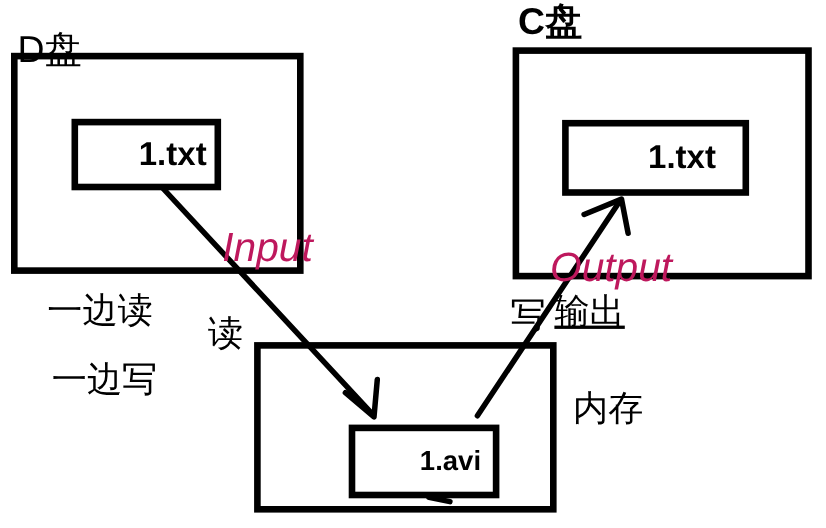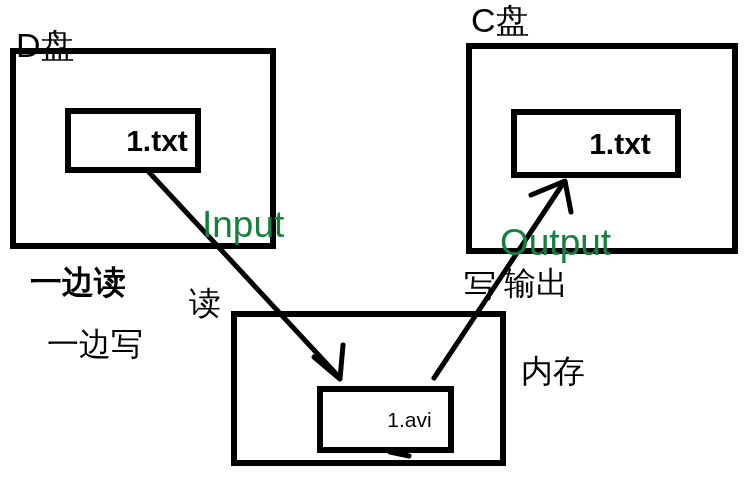--- a/index.html
+++ b/index.html
@@ -46,39 +46,39 @@
   }
   .label {
     position: absolute;
     line-height: 1;
     white-space: nowrap;
     z-index: 3;
   }
   .drive-label { font-size: 34px; }
   .zh { font-size: 32px; }
   .file-txt { font-size: 30px; font-weight: bold; }
-  .file-avi { font-size: 21px; font-weight: normal; }
-  .io-en { font-size: 37px; color: #15803d; }
+  .file-avi { font-size: 25px; font-weight: bold; }
+  .io-en { font-size: 37px; color: #be185d; font-style: italic; }
   
   .d-box   { left: 10px;  top: 48px;  width: 266px; height: 201px; }
   .d-file  { left: 65px;  top: 108px; width: 136px; height: 65px; }
   .c-box   { left: 466px; top: 43px;  width: 272px; height: 211px; }
   .c-file  { left: 511px; top: 109px; width: 170px; height: 69px; }
   .mem-box { left: 231px; top: 311px; width: 275px; height: 155px; }
   .avi-box { left: 317px; top: 386px; width: 137px; height: 67px; }
   
   .d-label      { left: 16px;  top: 28px; }
-  .c-label      { left: 471px; top: 3px; }
+  .c-label      { left: 471px; top: 3px; font-weight: bold; }
   .input-en     { left: 202px; top: 206px; }
   .output-en    { left: 486px; top: 224px; margin-left: 14px; }
   .input-zh     { left: 258px; top: 266px; }
   .read-label   { left: 189px; top: 287px; }
   .write-label  { left: 464px; top: 270px; }
-  .output-zh    { left: 504px; top: 267px; }
-  .note1        { left: 30px;  top: 266px; font-weight: bold; }
+  .output-zh    { left: 504px; top: 267px; text-decoration: underline; }
+  .note1        { left: 43px;  top: 266px; }
   .note2        { left: 47px;  top: 328px; }
   .mem-label    { left: 521px; top: 355px; }
 </style>
 </head>
 <body>
 
 <div class="canvas">
 
   <div class="box d-box"></div>
   <div class="box c-box"></div>

